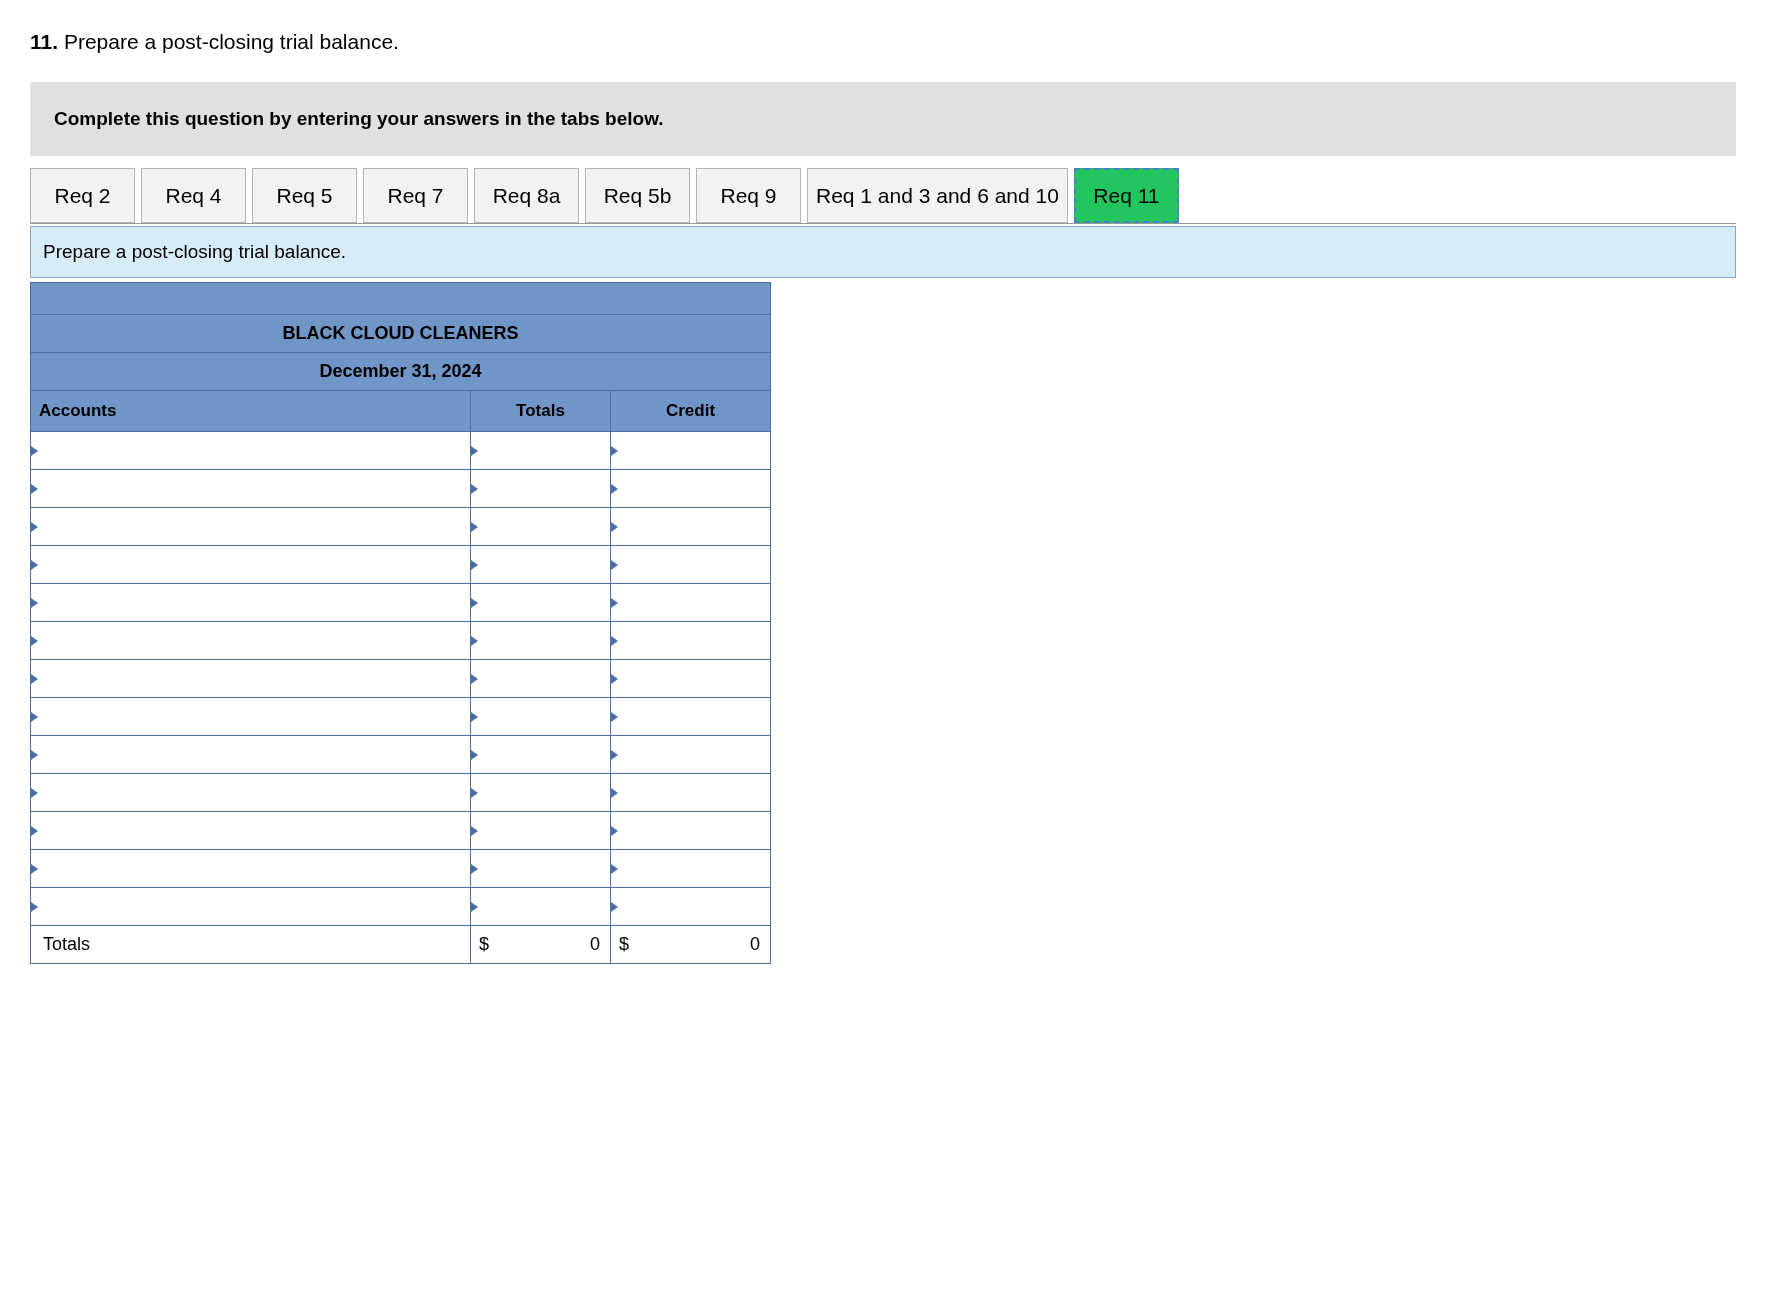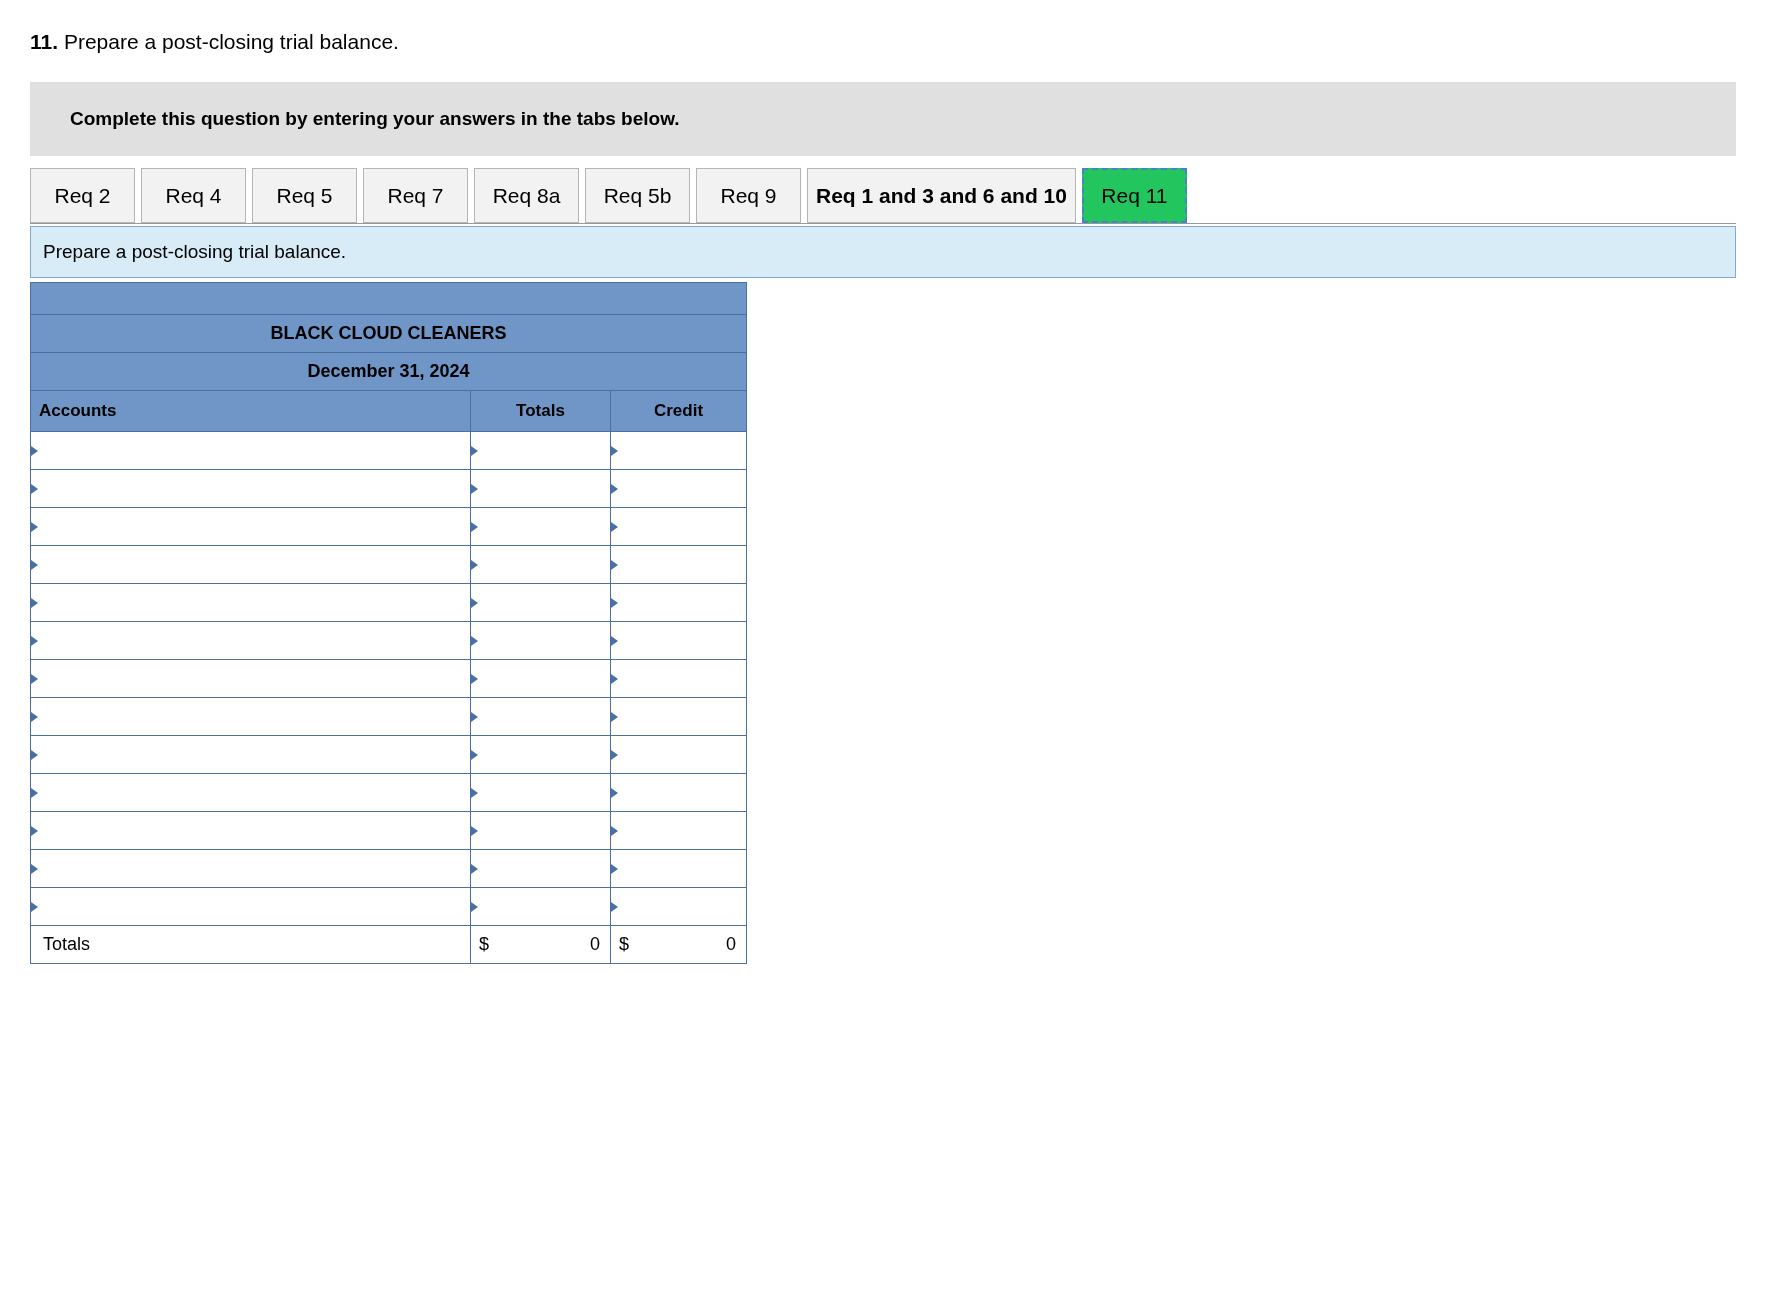--- a/index.html
+++ b/index.html
@@ -11,21 +11,21 @@
     }
     .question-header {
       font-size: 21px;
       margin-bottom: 28px;
     }
     .question-number {
       font-weight: bold;
     }
     .instruction-bar {
       background: #e0e0e0;
-      padding: 26px 40px;
+      padding: 26px 24px;
       font-size: 19px;
       font-weight: bold;
       margin-bottom: 8px;
     }
     .tabs-wrapper {
       display: flex;
       align-items: stretch;
       border-bottom: 1px solid #999;
       margin-top: 12px;
     }
@@ -96,21 +96,21 @@
       position: absolute;
       left: 0; top: 50%;
       transform: translateY(-50%);
       width: 0; height: 0;
       border-top: 5px solid transparent;
       border-bottom: 5px solid transparent;
       border-left: 7px solid #4a6fa5;
     }
     .accounts-col { width: 440px; }
     .debit-col { width: 140px; }
-    .credit-col { width: 136px; }
+    .credit-col { width: 160px; }
     .totals-row td {
       font-size: 18px;
       padding: 8px 12px;
       text-align: left;
     }
     .totals-row .money-cell {
       text-align: right;
       padding-right: 10px;
       position: relative;
     }
@@ -138,21 +138,21 @@
 <div class="instruction-bar">Complete this question by entering your answers in the tabs below.</div>
 
 <div class="tabs-wrapper">
   <div class="tab">Req 2</div>
   <div class="tab">Req 4</div>
   <div class="tab">Req 5</div>
   <div class="tab">Req 7</div>
   <div class="tab">Req 8a</div>
   <div class="tab">Req 5b</div>
   <div class="tab">Req 9</div>
-  <div class="tab outlined" style="min-width:128px;font-weight:bold;">Req 1 and 3 and 6 and 10</div>
+  <div class="tab outlined" style="min-width:128px;">Req 1 and 3 and 6 and 10</div>
   <div class="tab dashed-active">Req 11</div>
 </div>
 
 <div class="subheader">Prepare a post-closing trial balance.</div>
 
 <table class="balance-table">
   <tbody id="balance-tbody">
     <tr class="title-row blank-title">
         <td colspan="3"></td>
       </tr>

